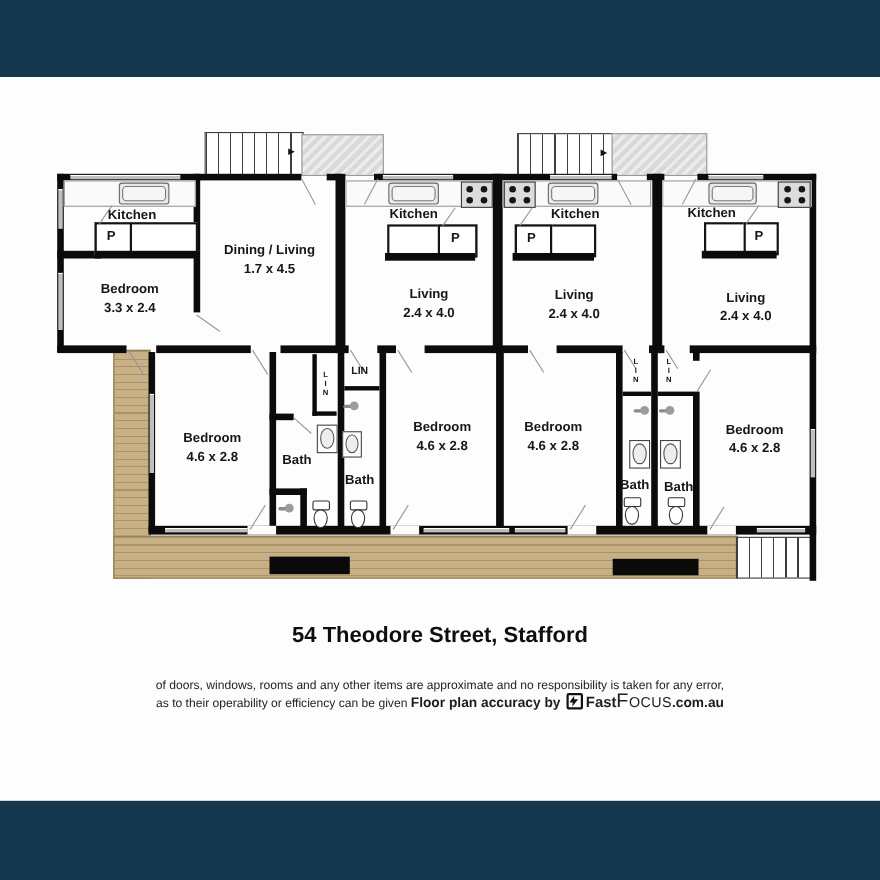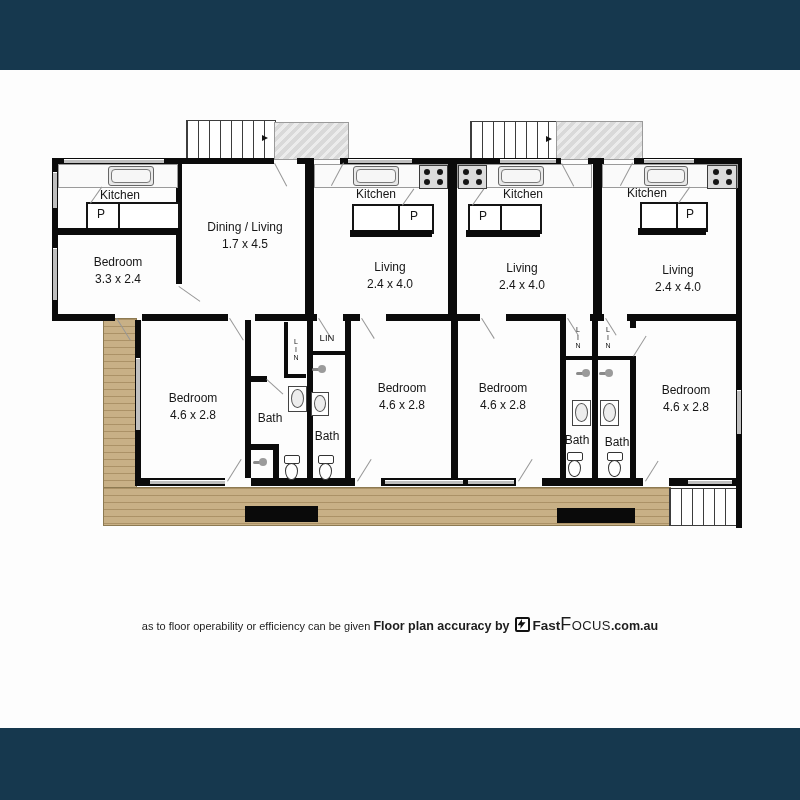--- a/index.html
+++ b/index.html
@@ -52,21 +52,21 @@
   .brand-domain{font-weight:bold;font-size:12.5px;}
 </style>
 </head>
 <body>
 
 <div class="page">
 
   <div class="band" style="top:0;height:70px;"></div>
   <div class="band" style="top:728px;height:72px;"></div>
 
-  <div class="abs" style="left:0;top:0;width:680px;height:560px;">
+  <div class="abs" style="left:0;top:0;width:680px;height:560px;font-weight:bold;">
 
     <div class="stairs" style="left:186px;top:120px;width:88px;height:38px;"></div>
     <div class="arrow-r" style="left:262px;top:135px;"></div>
     <div class="porch" style="left:274px;top:122px;width:73px;height:36px;"></div>
     <div class="stairs" style="left:470px;top:121px;width:86px;height:37px;"></div>
     <div class="arrow-r" style="left:546px;top:136px;"></div>
     <div class="porch" style="left:556px;top:121px;width:85px;height:37px;"></div>
 
     <div class="deck" style="left:103px;top:318px;width:32px;height:206px;"></div>
     <div class="deck" style="left:103px;top:487px;width:566px;height:37px;"></div>
@@ -269,23 +269,25 @@
     <div class="lbl" style="left:503px;top:389px;">Bedroom</div>
     <div class="lbl" style="left:503px;top:406px;">4.6 x 2.8</div>
     <div class="lbl vtext" style="left:578px;top:338px;">LIN</div>
     <div class="lbl vtext" style="left:608px;top:338px;">LIN</div>
     <div class="lbl" style="left:577px;top:441px;">Bath</div>
     <div class="lbl" style="left:617px;top:443px;">Bath</div>
     <div class="lbl" style="left:686px;top:391px;">Bedroom</div>
     <div class="lbl" style="left:686px;top:408px;">4.6 x 2.8</div>
   </div>
 
+  <div class="title">54 Theodore Street, Stafford</div>
 
   <div class="disc">
+    <div>of doors, windows, rooms and any other items are approximate and no responsibility is taken for any error,</div>
     <div>
-      <span>as to floor operability or efficiency can be given</span>
+      <span>as to their operability or efficiency can be given</span>
       <span class="credit-wrap">
         <span class="credit-label">Floor plan accuracy by</span><span class="logo"><i></i></span><span class="brand-fast">Fast</span><span class="brand-focus">Focus</span><span class="brand-domain">.com.au</span>
       </span>
     </div>
   </div>
 
 </div>
 
 </body></html>

